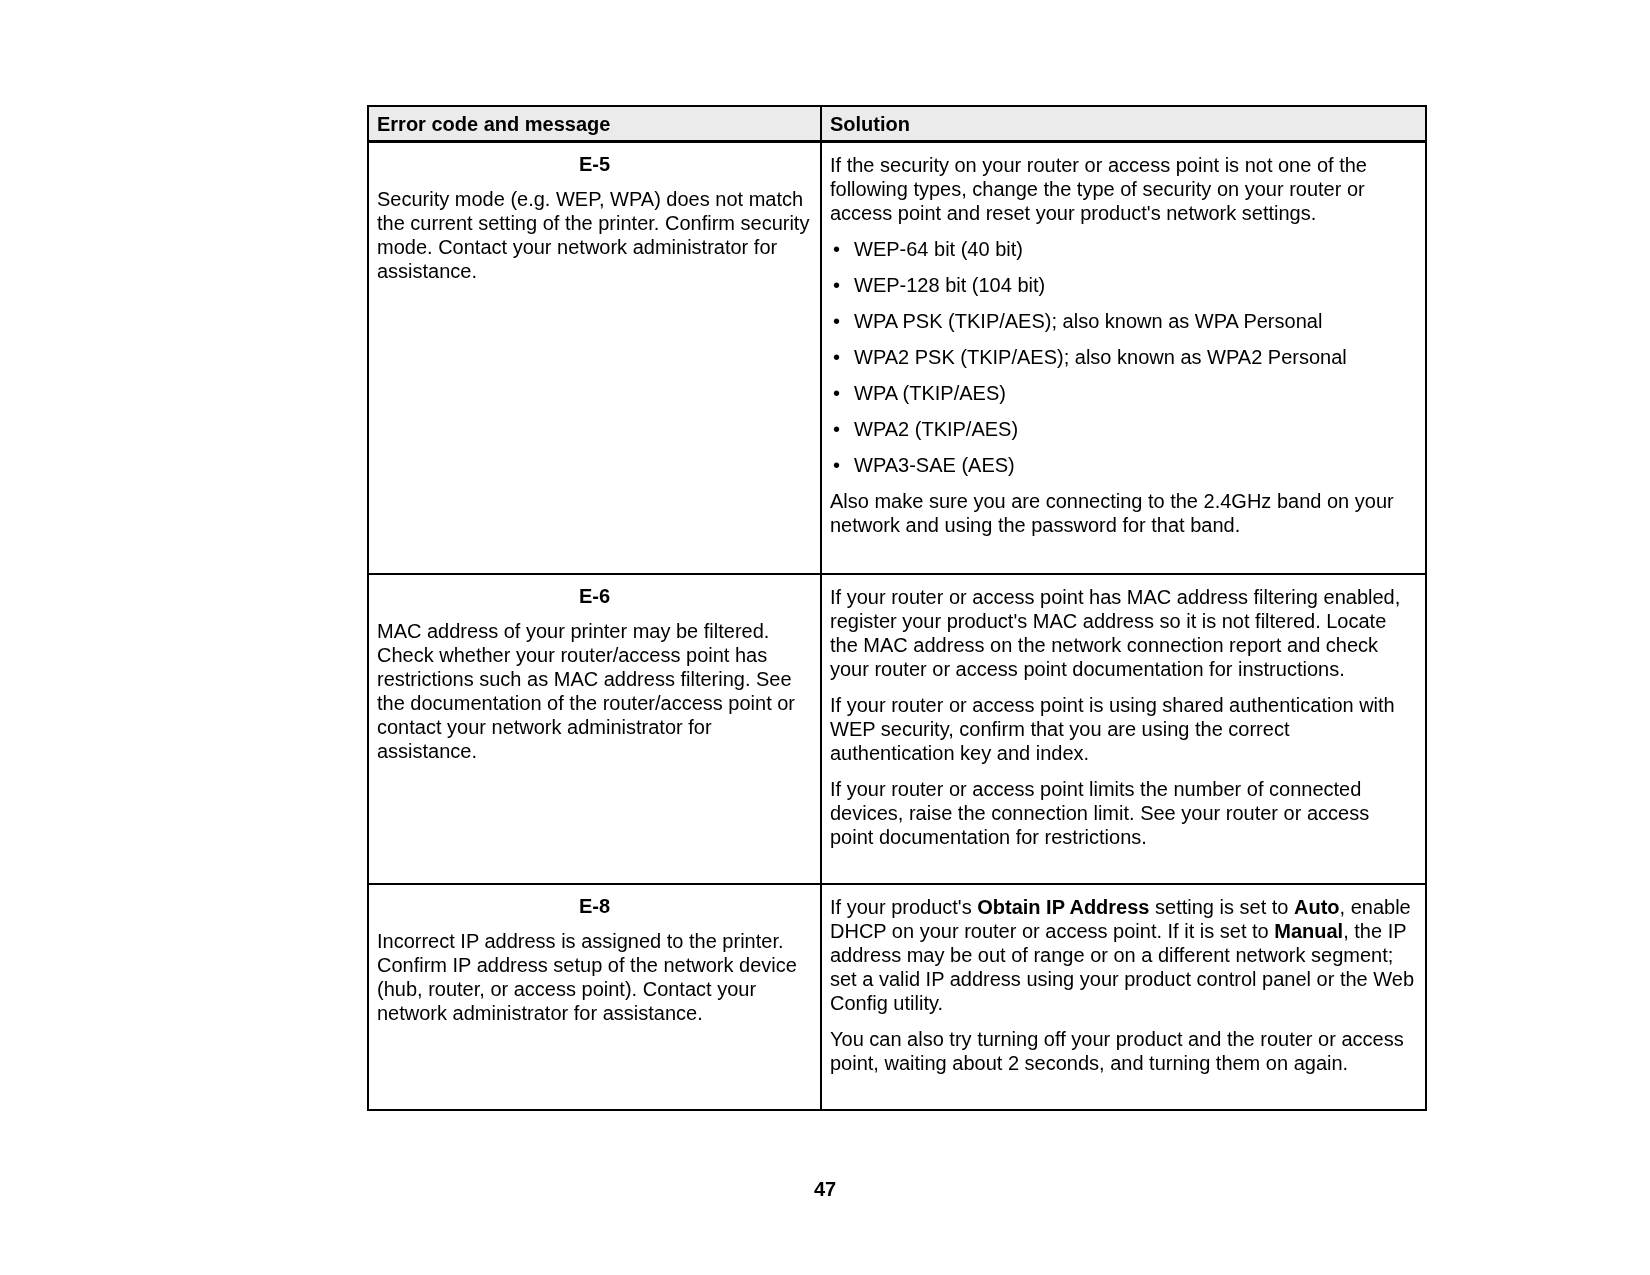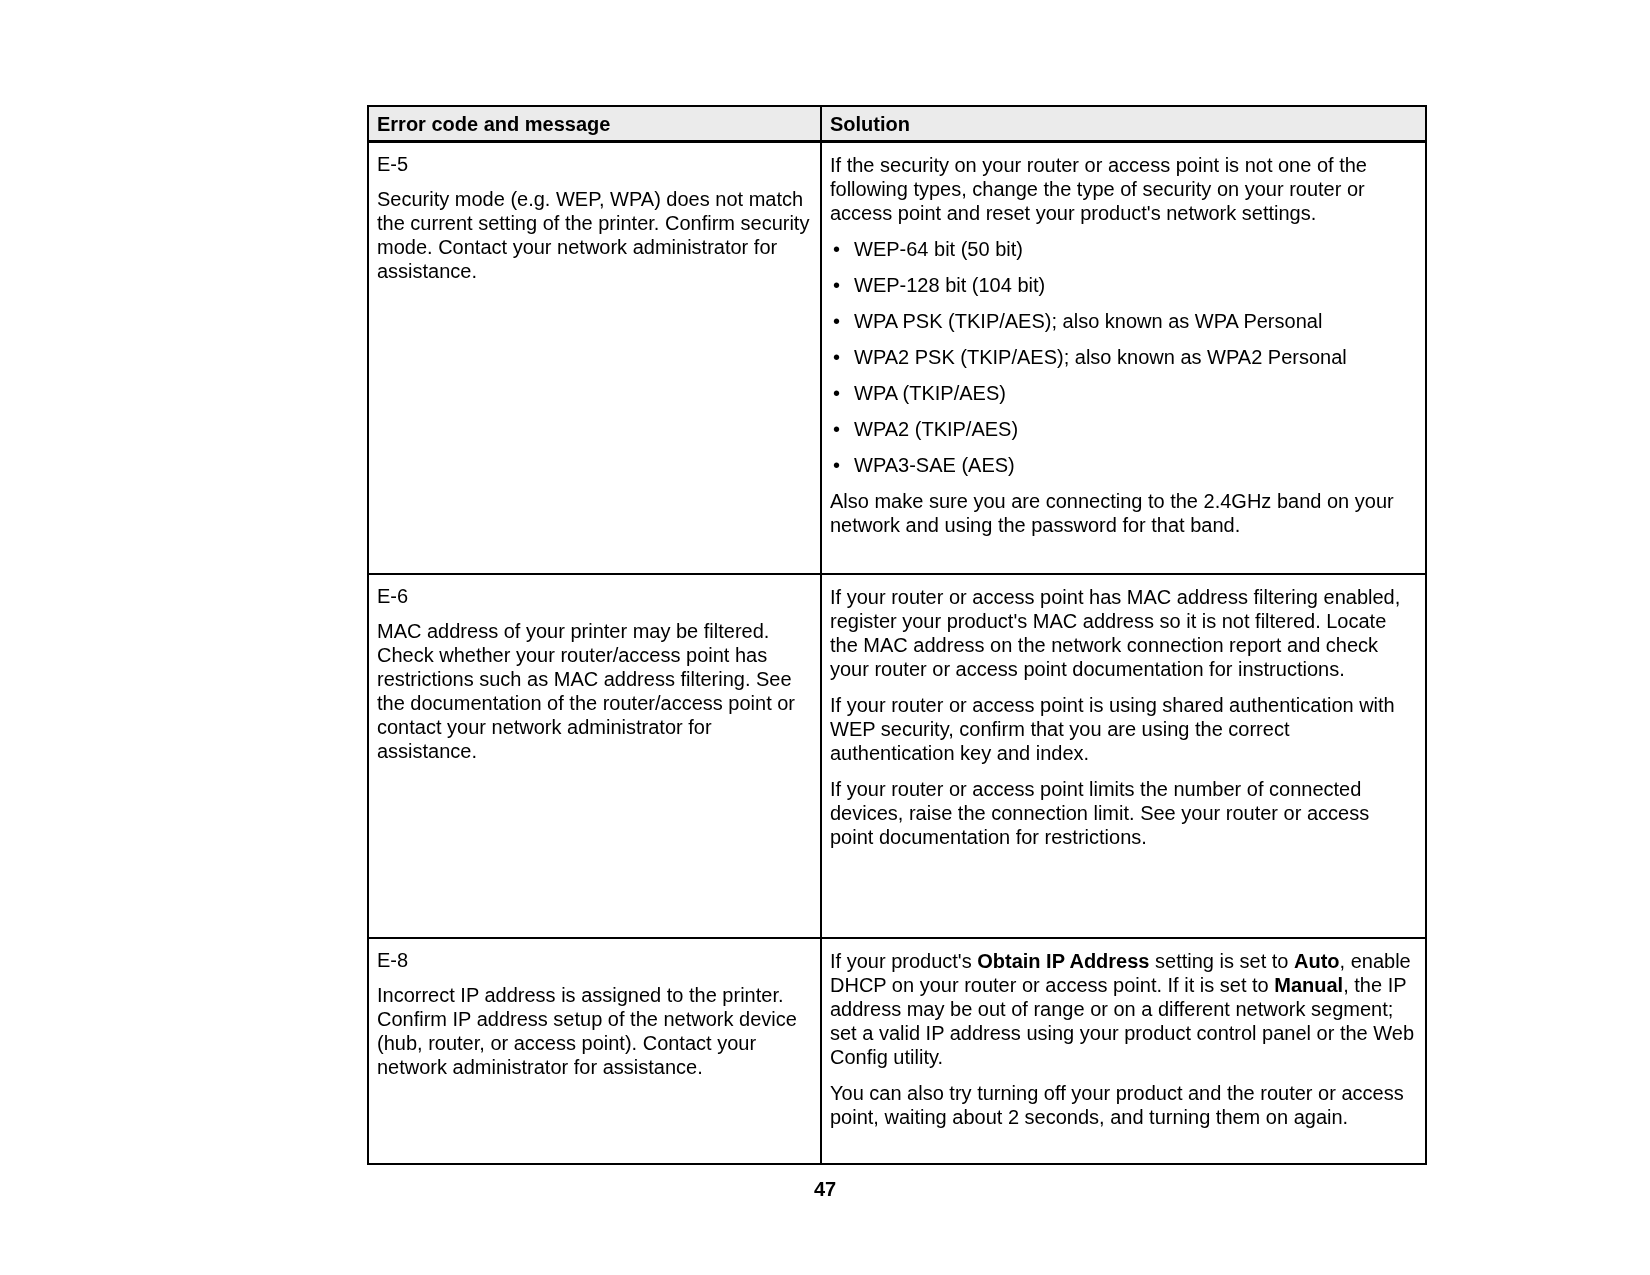--- a/index.html
+++ b/index.html
@@ -40,25 +40,26 @@
     height: 35px;
     padding: 5px 8px 4px 8px;
     border-bottom-width: 3px;
     margin-left: 28px;
   }
   table.error-table td {
     padding: 9px 8px 8px 8px;
     background: #ffffff;
   }
   tr.row-0 td { height: 432px; }
-  tr.row-1 td { height: 364px; border-radius: 31px; }
+  tr.row-1 td { height: 310px; border-radius: 31px; }
   tr.row-2 td { height: 226px; }
   .code {
-    font-weight: normal;
+    font-weight: bold;
     margin: 0 0 11px 0;
+    text-align: center;
   }
   .cell p {
     margin: 1px 0 12px 0;
   }
   .cell p:last-child { margin-bottom: 0; }
   .bullets { margin: 0; }
   .bullet-item {
     display: flex;
     margin: 0 0 12px 0;
   }
@@ -98,21 +99,21 @@
         <tr class="row-0">
           <td class="cell">
             <div class="code">E-5</div>
             <p>Security mode (e.g. WEP, WPA) does not match the current setting of the printer. Confirm security mode. Contact your network administrator for assistance.</p>
           </td>
           <td class="cell">
             <p>If the security on your router or access point is not one of the following types, change the type of security on your router or access point and reset your product's network settings.</p>
             <div class="bullets">
               <div class="bullet-item">
                 <span class="dot">•</span>
-                <span class="bullet-text">WEP-64 bit (50 bit)</span>
+                <span class="bullet-text">WEP-64 bit (40 bit)</span>
               </div>
               <div class="bullet-item">
                 <span class="dot">•</span>
                 <span class="bullet-text">WEP-128 bit (104 bit)</span>
               </div>
               <div class="bullet-item">
                 <span class="dot">•</span>
                 <span class="bullet-text">WPA PSK (TKIP/AES); also known as WPA Personal</span>
               </div>
               <div class="bullet-item">

